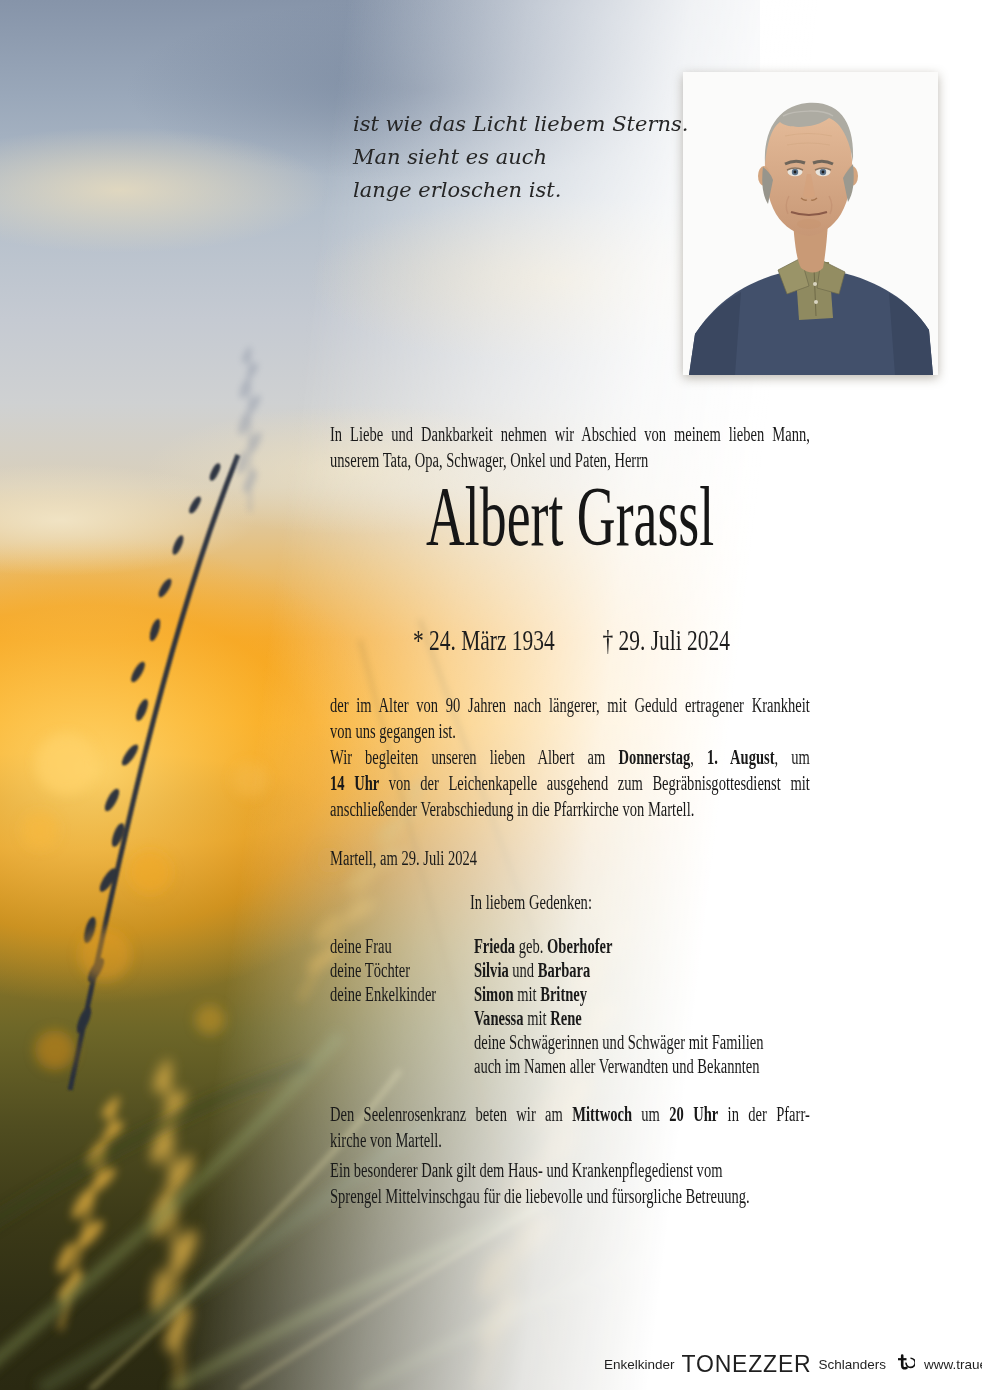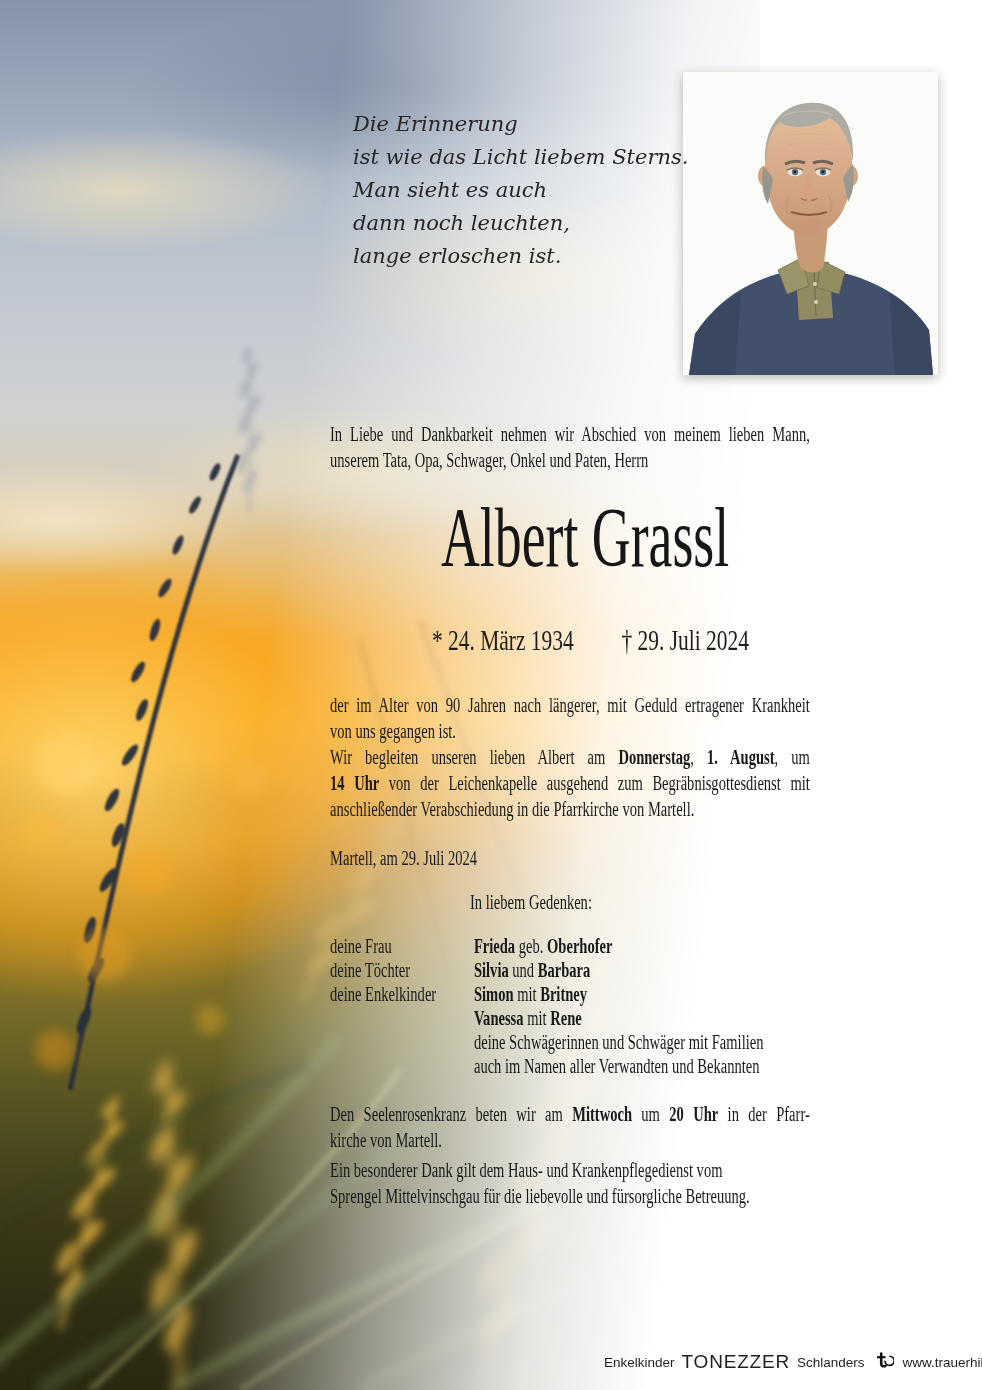--- a/index.html
+++ b/index.html
@@ -33,33 +33,33 @@
   }
   .photo-card svg{display:block;}
   
   .poem{
     position:absolute;left:353px;top:108px;
     font-family:"DejaVu Serif", serif;font-style:italic;
     font-size:21px;line-height:33px;color:#262626;
   }
   
   .center-col{position:absolute;left:330px;width:480px;text-align:center;line-height:1;}
-  .name-wrap{top:496px;text-align:right;}
+  .name-wrap{top:475px;}
   .name{
     display:inline-block;font-size:84px;color:#161616;
     transform:scaleX(.64);transform-origin:center top;white-space:nowrap;
     font-family:"Liberation Serif", serif;
   }
   .hof-wrap{top:574px;}
   .hof{
     display:inline-block;font-size:33px;color:#1d1d1d;
     transform:scaleX(.62);transform-origin:center top;white-space:nowrap;
   }
   .dates-row{
-    position:absolute;left:349px;top:626px;width:480px;
+    position:absolute;left:330px;top:626px;width:480px;
     display:flex;justify-content:center;line-height:1;text-align:center;
   }
   .date{
     display:inline-block;font-size:29px;color:#1d1d1d;
     transform:scaleX(.74);transform-origin:center top;white-space:nowrap;
   }
   
   .bodyblock{
     position:absolute;left:330px;width:660px;
     transform:scaleX(.727);transform-origin:0 0;
@@ -77,21 +77,21 @@
   .fam-row{display:flex;}
   .fam-label{flex:0 0 198px;}
   .fam-value{flex:1;}
   
   .footer{
     position:absolute;left:604px;top:1351px;
     display:flex;align-items:center;gap:7px;
     font-family:"Liberation Sans", sans-serif;
     font-size:13.5px;color:#1f1f1f;white-space:nowrap;
   }
-  .brand{font-size:19px;letter-spacing:.8px;font-weight:400;text-align:center;}
+  .brand{font-size:23px;letter-spacing:.8px;font-weight:400;text-align:center;}
   .logo{display:inline-block;margin:0 2px;}
 </style>
 </head>
 <body>
 
 <div class="page">
 
   <div class="bg"></div>
 
   <svg class="decor" width="760" height="1390" viewBox="0 0 760 1390">
@@ -225,24 +225,22 @@
 
       <path d="M106,124 Q101,133 105,142" stroke="#c29070" stroke-width="1.4" fill="none" opacity=".7"></path>
       <path d="M146,124 Q151,133 147,142" stroke="#c29070" stroke-width="1.4" fill="none" opacity=".7"></path>
 
       <path d="M108,140 Q126,146 144,140" stroke="#8a5a48" stroke-width="2.2" fill="none"></path>
       <ellipse cx="126" cy="152" rx="12" ry="5" fill="#c7946f" opacity=".45"></ellipse>
     </svg>
   </div>
 
   <div class="poem">
-    <div class="poem-line">Die Erinnerung</div>
     <div class="poem-line">ist wie das Licht liebem Sterns.</div>
     <div class="poem-line">Man sieht es auch</div>
-    <div class="poem-line">dann noch leuchten,</div>
     <div class="poem-line">lange erloschen ist.</div>
   </div>
 
   <div class="bodyblock" style="top:421px">
       <div class="ln j"><span>In Liebe und Dankbarkeit nehmen wir Abschied von meinem lieben Mann,</span></div>
       <div class="ln"><span>unserem Tata, Opa, Schwager, Onkel und Paten, Herrn</span></div>
     </div>
 
   <div class="center-col name-wrap">
     <span class="name">Albert Grassl</span>

